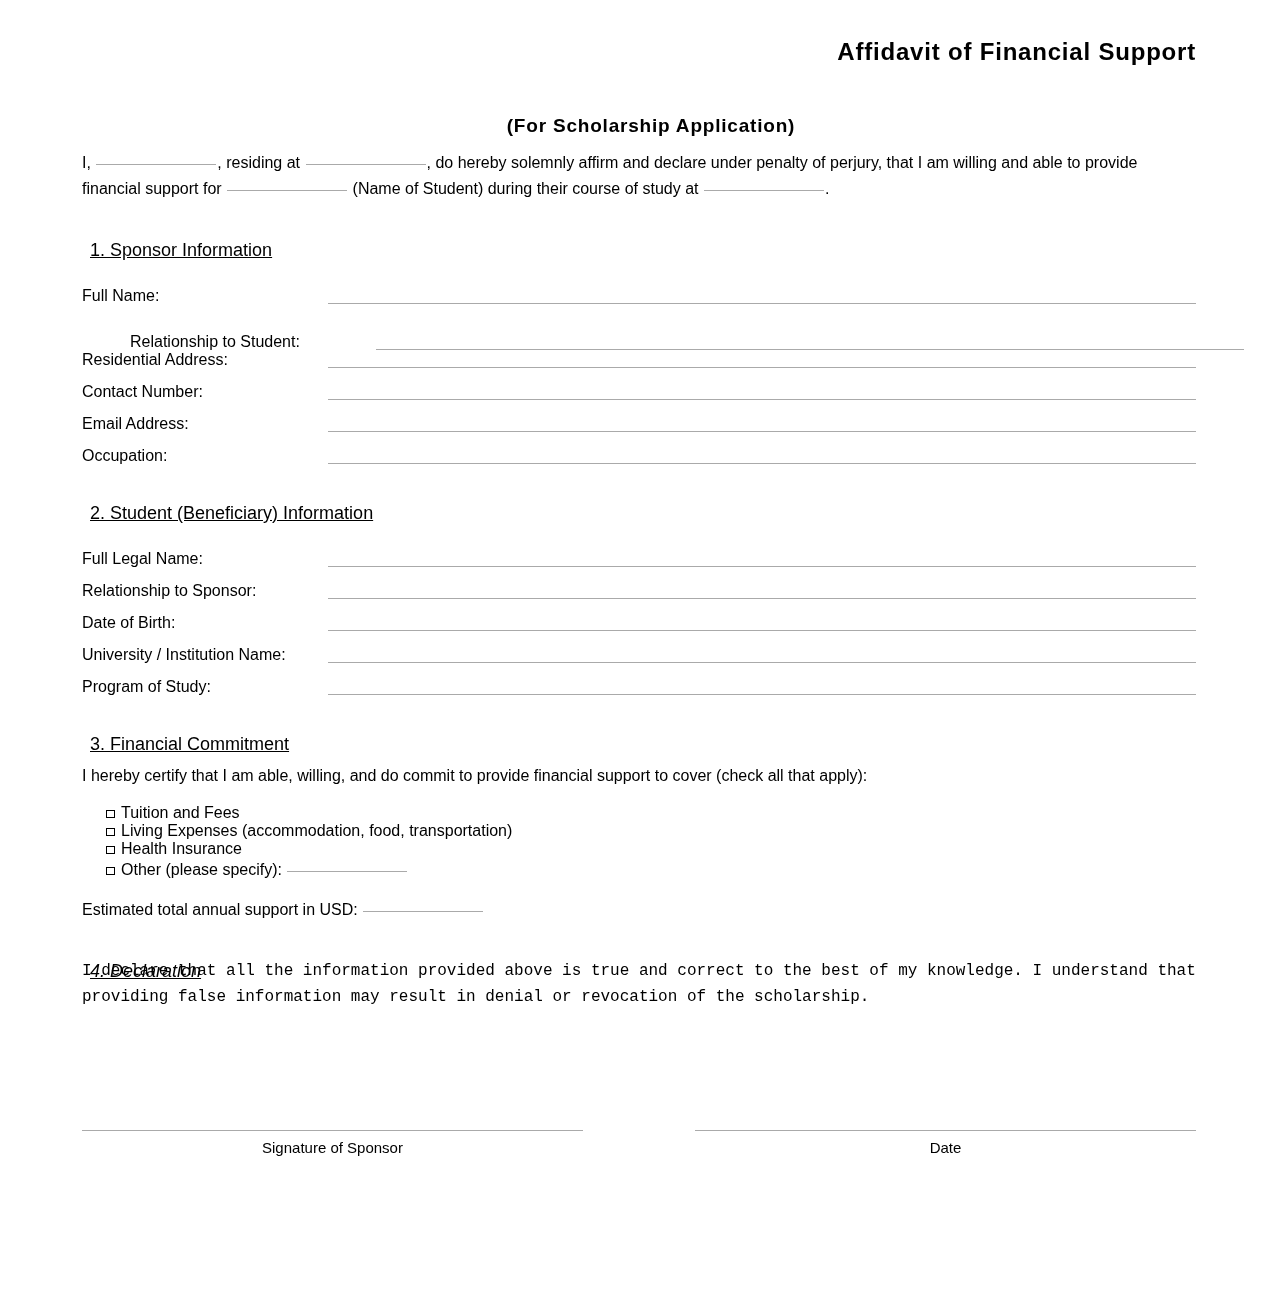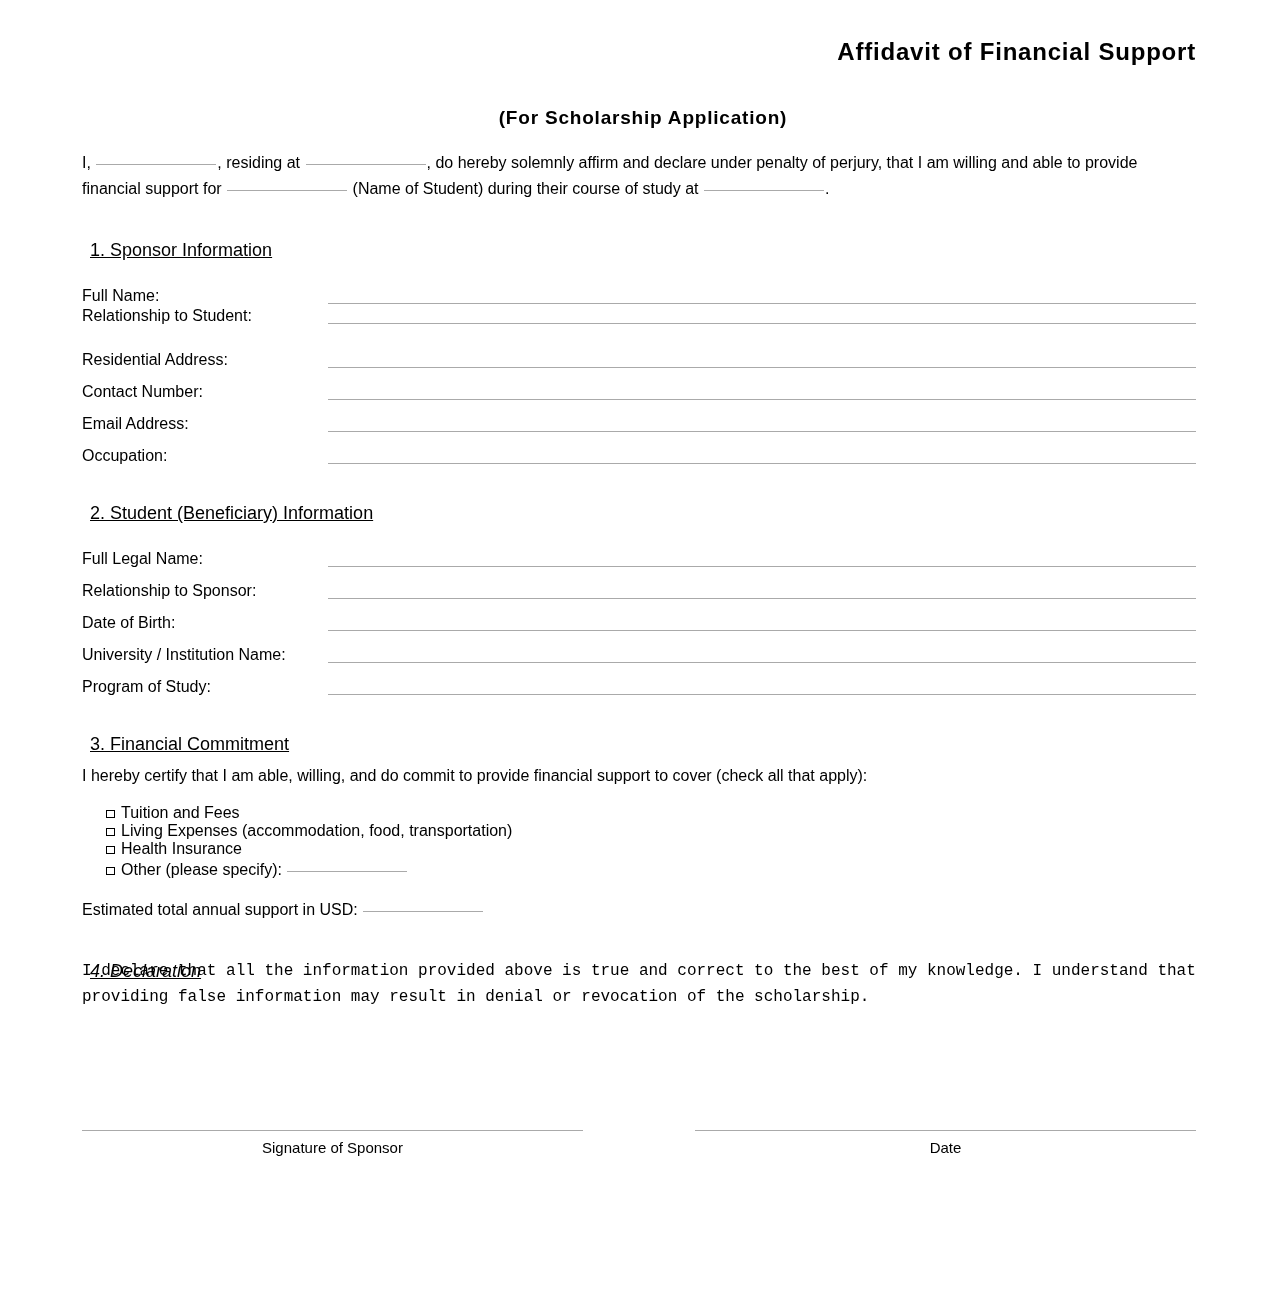--- a/index.html
+++ b/index.html
@@ -34,21 +34,21 @@
     }
     .subtitle {
       position: absolute;
       top: 103px;
       left: 0;
       width: 1114px;
       text-align: center;
       font-size: 19px;
       font-weight: bold;
       letter-spacing: 0.8px;
-      margin: 4px;
+      margin: 12px;
     }
     .intro {
       position: absolute;
       top: 150px;
       left: 0;
       width: 1114px;
       line-height: 26px;
       font-size: 16px;
       margin: 0;
     }
@@ -158,21 +158,21 @@
     <span>(Name of Student) during their course of study at</span>
     <span class="blank"></span><span>.</span>
   </p>
 
   <h3 class="section-heading" style="top:232px;">1. Sponsor Information</h3>
 
   <div class="field-row" style="top:286px;">
     <span class="field-label">Full Name:</span>
     <div class="field-line"></div>
   </div>
-  <div class="field-row" style="top:306px;">
+  <div class="field-row" style="top:332px;margin-left:48px;">
     <span class="field-label">Relationship to Student:</span>
     <div class="field-line"></div>
   </div>
   <div class="field-row" style="top:350px;">
     <span class="field-label">Residential Address:</span>
     <div class="field-line"></div>
   </div>
   <div class="field-row" style="top:382px;">
     <span class="field-label">Contact Number:</span>
     <div class="field-line"></div>

